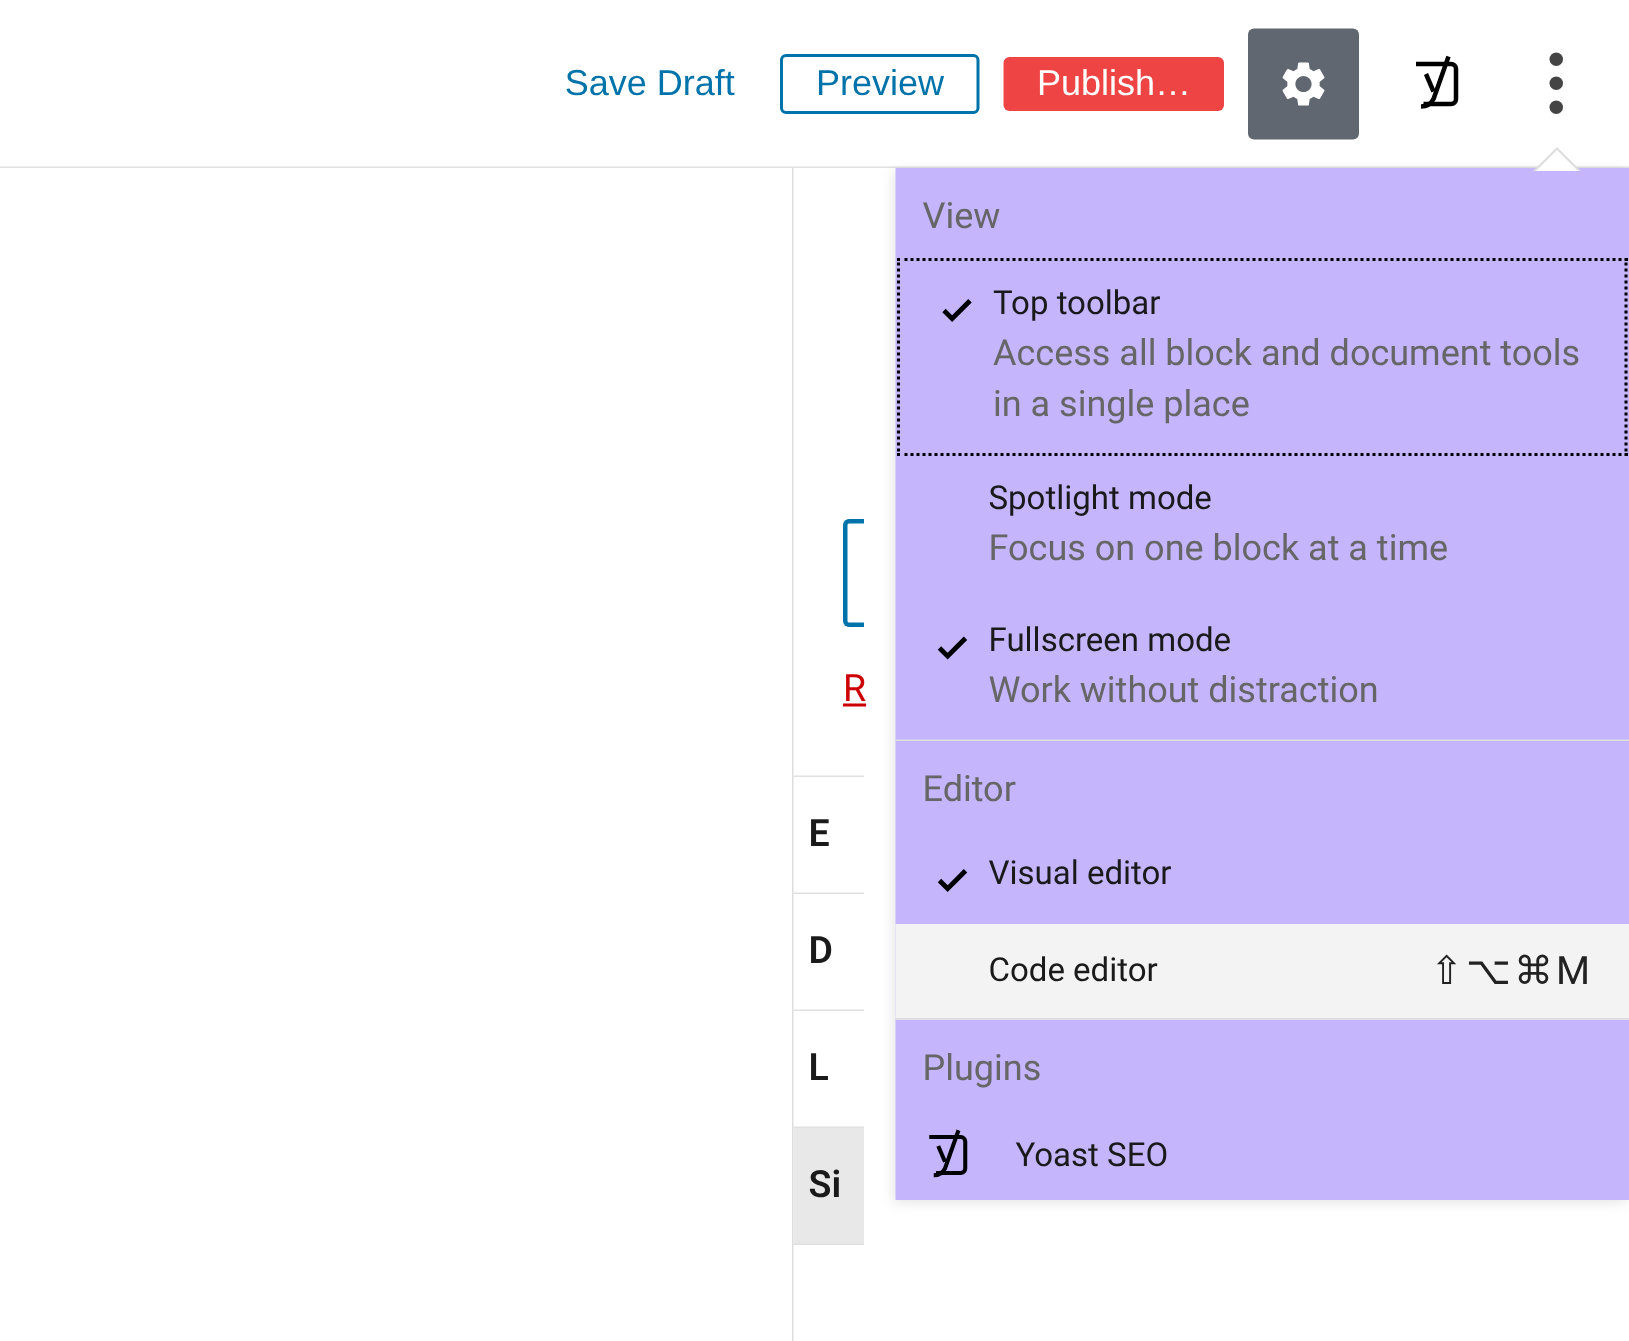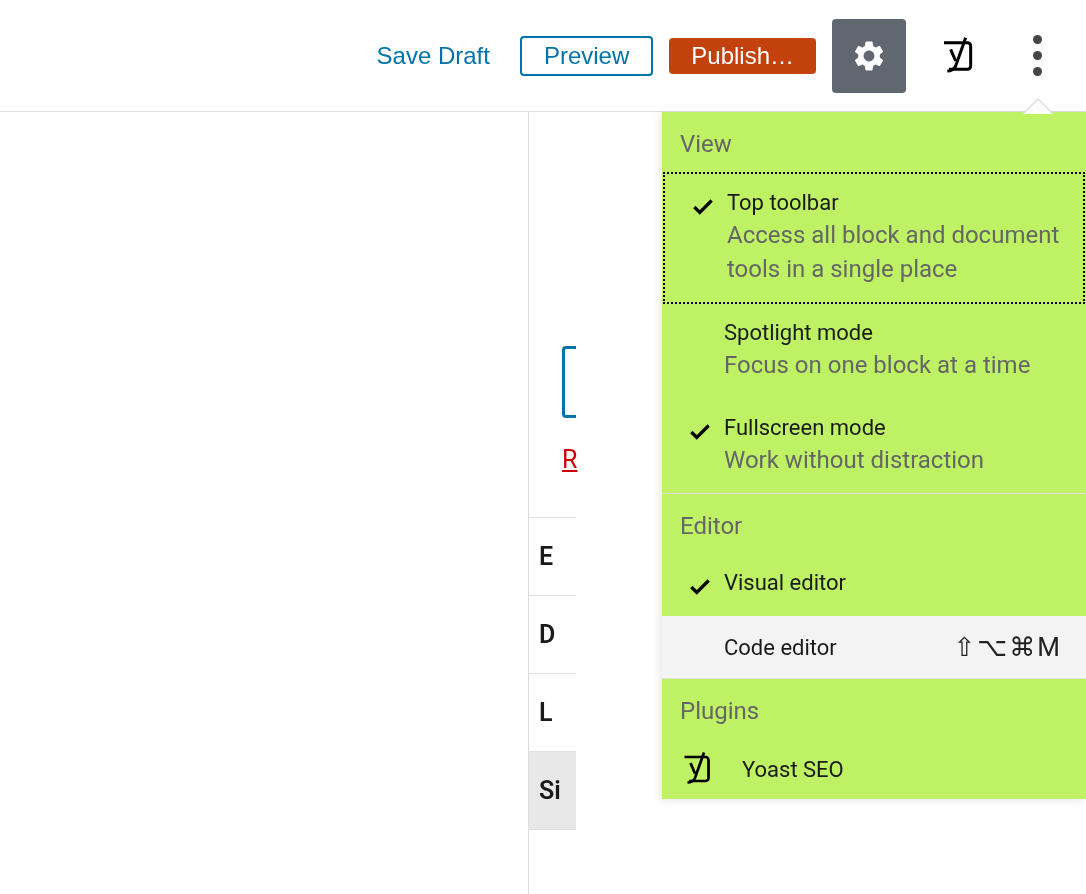--- a/index.html
+++ b/index.html
@@ -36,21 +36,21 @@
       background: none;
       color: #0073aa;
       padding: 16px 14px;
     }
     .preview {
       background: #fff;
       color: #0073aa;
       border: 2px solid #0073aa;
     }
     .publish {
-      background: #c2410c;
+      background: #ef4444;
       color: #fff;
     }
     .icon-btn {
       width: 74px;
       height: 74px;
       display: flex;
       align-items: center;
       justify-content: center;
       border-radius: 4px;
       cursor: pointer;
@@ -96,22 +96,22 @@
       height: 0;
       border-left: 16px solid transparent;
       border-right: 16px solid transparent;
       border-bottom: 16px solid #ddd;
       z-index: 10;
     }
     .dropdown {
       position: absolute;
       top: 112px;
       right: 0;
-      width: 424px;
-      background: #bef264;
+      width: 489px;
+      background: #c4b5fd;
       box-shadow: -2px 2px 8px rgba(0,0,0,0.1);
       z-index: 9;
     }
     .section-header {
       font-size: 24px;
       color: #666;
       padding: 18px 18px 14px 18px;
     }
     .menu-item {
       display: flex;

